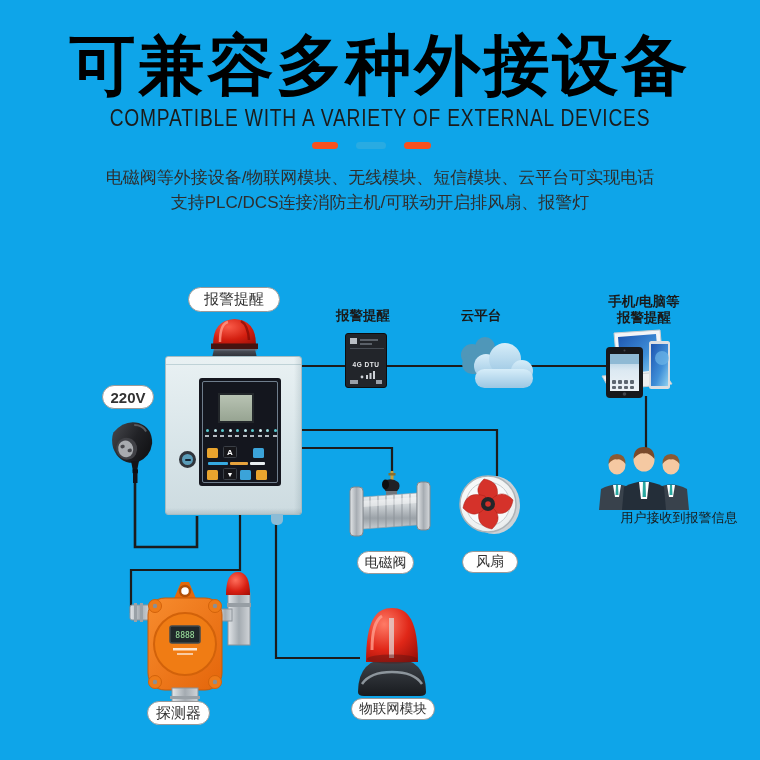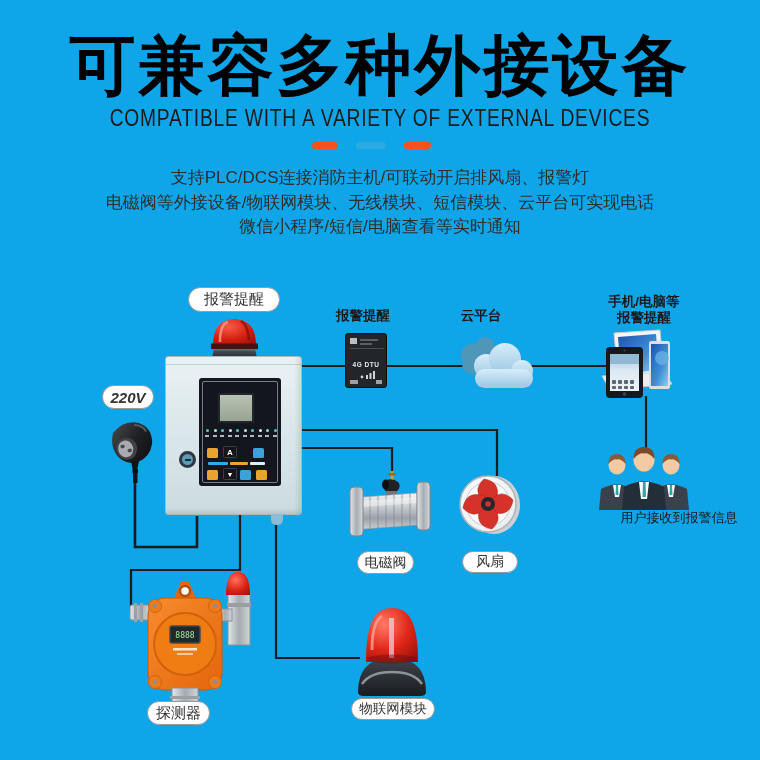--- a/index.html
+++ b/index.html
@@ -38,23 +38,22 @@
 
 <div id="canvas">
   <div class="title">可兼容多种外接设备</div>
   <div class="subtitle">COMPATIBLE WITH A VARIETY OF EXTERNAL DEVICES</div>
   <div class="dashes">
     <div class="dash" style="width:26px;background:#f8511d;"></div>
     <div class="dash" style="width:30px;background:#29abe2;"></div>
     <div class="dash" style="width:27px;background:#f8511d;"></div>
   </div>
   <div class="desc">
+    <div>电磁阀等外接设备/物联网模块、无线模块、短信模块、云平台可实现电话</div>
     <div>支持PLC/DCS连接消防主机/可联动开启排风扇、报警灯</div>
-    <div>电磁阀等外接设备/物联网模块、无线模块、短信模块、云平台可实现电话</div>
-    <div>微信小程序/短信/电脑查看等实时通知</div>
   </div>
 
   <svg class="wires" width="760" height="760" viewBox="0 0 760 760">
     <g fill="none" stroke="#1c1c1c" stroke-width="2.2">
       <path d="M302,366 H610"></path>
       <path d="M302,430 H497 V476"></path>
       <path d="M302,448 H392 V474"></path>
       <path d="M646,396 V452"></path>
       <path d="M135,480 V547 H197 V516" stroke-width="2.6"></path>
       <path d="M240,515 V570 H131 V612 H140"></path>
@@ -129,21 +128,21 @@
         </div>
       <div class="pbtn" style="left:41px;top:92px;width:11px;height:10px;background:#3ba3d9;"></div>
       <div class="pbtn" style="left:57px;top:92px;width:11px;height:10px;background:#e9a42e;"></div>
     </div>
     <div class="keylock">
         <div class="slot"></div>
       </div>
     <div class="nub"></div>
   </div>
 
-  <div class="pill" style="left:102px;top:385px;width:52px;height:24px;font-size:15px;font-weight:600;font-style:italic;">
+  <div class="pill" style="left:102px;top:385px;width:52px;height:24px;font-size:15px;font-weight:600;">
       <span>220V</span>
     </div>
   <svg class="comp" style="left:106px;top:419px;" width="54" height="64" viewBox="0 0 54 64">
     <defs>
       <linearGradient id="plugg" x1="0" y1="0" x2="1" y2="1">
         <stop offset="0" stop-color="#4a4b50"></stop>
           <stop offset=".5" stop-color="#212226"></stop>
           <stop offset="1" stop-color="#0c0c0e"></stop>
       </linearGradient>
     </defs>

